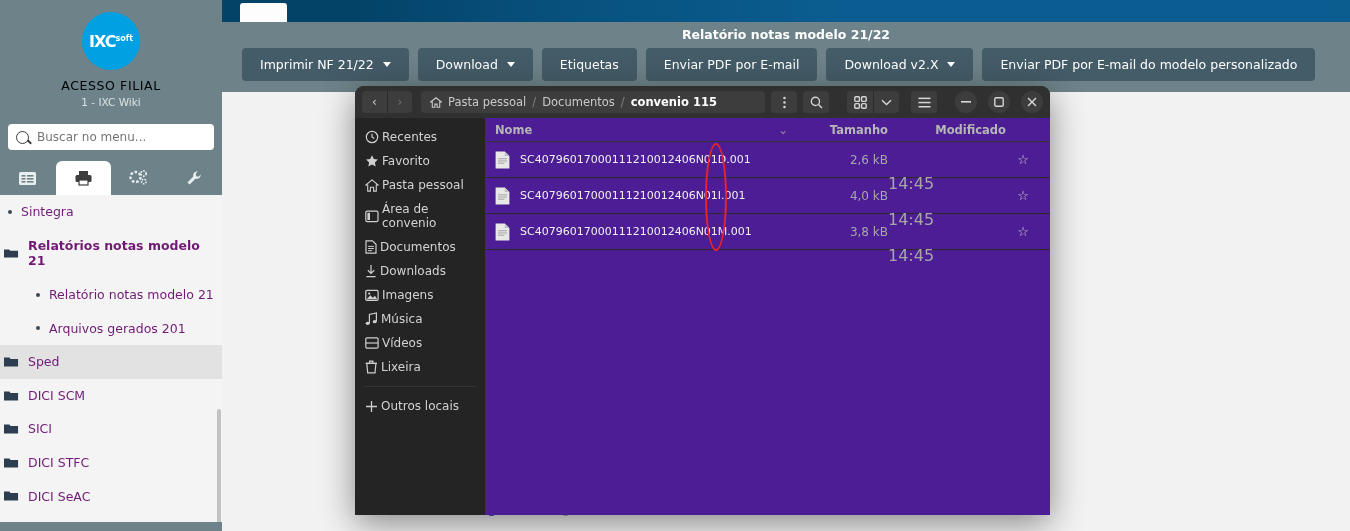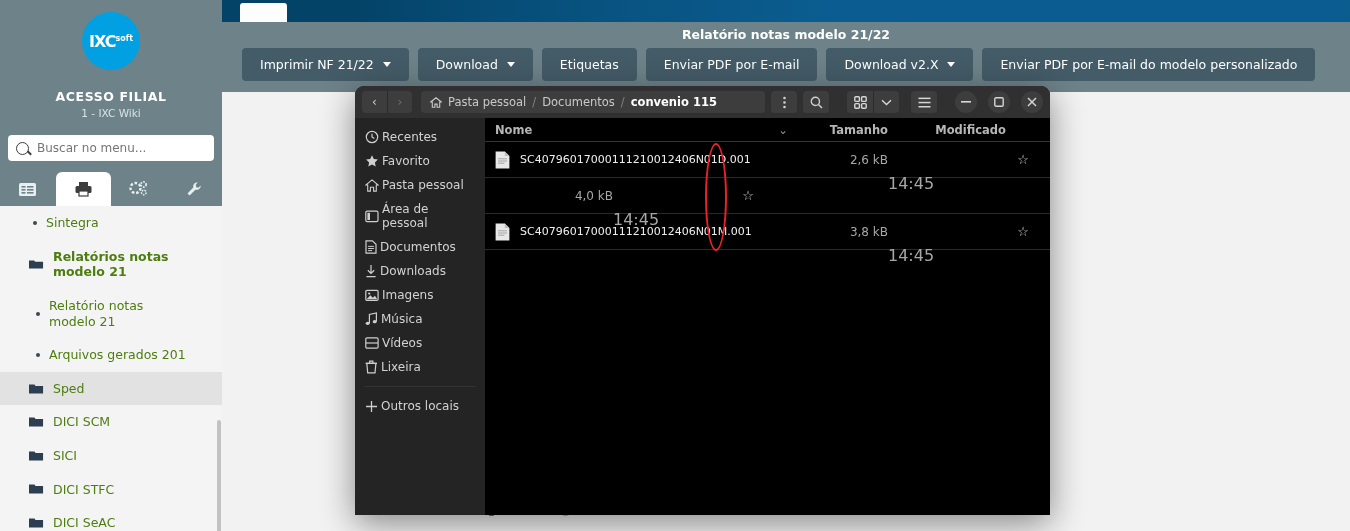--- a/index.html
+++ b/index.html
@@ -15,21 +15,21 @@
     position:absolute; left:0; top:0; width:222px; height:531px;
     background:#6d8389; overflow:hidden;
   }
   .brand-wrap{ padding:12px 7px 6px; text-align:center; }
   .logo-circle{
     width:58px;height:58px;border-radius:50%;background:#00a0e3;
     margin:0 auto; display:flex;align-items:center;justify-content:center;
   }
   .logo-text{ color:#fff; font-weight:bold; font-size:16px; letter-spacing:-1px; }
   .logo-text sup{ font-size:8px; font-weight:bold; letter-spacing:0; }
-  .brand-title{ color:#ffffff; font-size:12.5px; letter-spacing:.6px; margin-top:19px;font-weight:bold; }
+  .brand-title{ color:#000000; font-size:12.5px; letter-spacing:.6px; margin-top:8px; }
   .brand-sub{ color:#dbe3e5; font-size:10.5px; margin-top:3px; }
 
   .search-box{
     margin:10px 8px 0; height:26px; background:#fff; border-radius:4px;
     display:flex; align-items:center; padding:0 8px;
   }
   .search-box .mag{ width:13px;height:13px;border:1.8px solid #3c3c3c;border-radius:50%; position:relative; flex:none; }
   .search-box .mag:after{ content:""; position:absolute; width:5px;height:1.8px;background:#3c3c3c;
       transform:rotate(45deg); right:-4px; bottom:0px; }
   .search-input{
@@ -37,22 +37,22 @@
     font-family:"DejaVu Sans","Liberation Sans",sans-serif; background:transparent;
   }
 
   .tabs{ display:flex; margin-top:11px; height:34px; }
   .tab{ flex:1; display:flex; align-items:center; justify-content:center; color:#e9eef0; }
   .tab.active{ background:#ffffff; border-radius:6px 6px 0 0; color:#3d3d3d; }
   .tab svg{ display:block; }
 
   .menu-panel{ background:#f4f4f4; height:calc(531px - 204px); position:relative; overflow:hidden; }
   .menu-item{
-    display:flex; align-items:center; gap:9px; padding:9px 29px;
-    font-size:12.5px; color:#4d7c0f; line-height:1.25;
+    display:flex; align-items:center; gap:9px; padding:9px 4px;
+    font-size:12.5px; color:#701a75; line-height:1.25;
   }
   .menu-item.bullet:before{
     content:""; width:4px;height:4px;border-radius:50%;background:#3a4a55; flex:none; margin-left:4px;
   }
   .menu-item.sub{ padding-left:32px; }
   .menu-item.bold{ font-weight:bold; }
   .menu-item.hl{ background:#e2e2e2; }
   .fold{ width:15px;height:12px;flex:none; }
   .scrollbar{
     position:absolute; right:1px; top:214px; width:4px; height:180px;
@@ -130,21 +130,21 @@
 
   .fm-body{ display:flex; height:calc(429px - 32px); }
   .fm-side{ width:130px; background:#242424; padding-top:7px; flex:none; }
   .side-item{
     display:flex; align-items:center; gap:3px; padding:5px 10px; color:#d2d2d2;
     font-size:12px; cursor:pointer;
   }
   .side-item svg{ flex:none; }
   .side-sep{ height:1px; background:#343434; margin:7px 9px; }
 
-  .fm-list{ flex:1; background:#000000; }
+  .fm-list{ flex:1; background:#4c1d95; }
   .list-head{
     display:flex; align-items:center; height:24px; color:#b6b6b6; font-size:11.5px;
     font-weight:bold; border-bottom:1px solid #333; padding:0 10px;
   }
   .c-name{ flex:1; }
   .c-chev{ width:26px; text-align:center; color:#9a9a9a; font-weight:normal; }
   .c-size{ width:92px; text-align:right; }
   .c-mod{ width:118px; text-align:right; }
   .c-star{ width:34px; }
   .frow{
@@ -402,21 +402,21 @@
         <svg width="14" height="13" viewBox="0 0 14 13">
           <path d="M7 .9 13.2 6h-1.9v6.1H8.6V8.3H5.4v3.8H2.7V6H.8z" fill="none" stroke="#cfcfcf" stroke-width="1.1"></path>
         </svg>
         <span>Pasta pessoal</span>
       </div>
       <div class="side-item">
         <svg width="14" height="13" viewBox="0 0 14 13">
           <rect x="0.8" y="1.2" width="12.2" height="10.4" rx="1.4" fill="none" stroke="#cfcfcf" stroke-width="1.2"></rect>
           <rect x="2.4" y="2.8" width="2.6" height="7.2" fill="#cfcfcf"></rect>
         </svg>
-        <span>Área de pessoal</span>
+        <span>Área de convenio</span>
       </div>
       <div class="side-item">
         <svg width="12" height="14" viewBox="0 0 12 14">
           <path d="M1 .8h6.4L11 4.3v8.9H1z" fill="none" stroke="#cfcfcf" stroke-width="1.2"></path>
           <path d="M3.1 6.4h5.8M3.1 8.5h5.8M3.1 10.6h4" stroke="#cfcfcf" stroke-width="1"></path>
         </svg>
         <span>Documentos</span>
       </div>
       <div class="side-item">
         <svg width="12" height="14" viewBox="0 0 12 14">
@@ -480,20 +480,28 @@
             <path d="M3 7.8h9M3 10h9M3 12.2h6.4" stroke="#9c9c9c" stroke-width="0.9"></path>
           </svg>
           <span>SC40796017000111210012406N01D.001</span>
         </span>
         <span class="fsize">2,6 kB</span>
         <span class="fmod">14:45</span>
         <span class="fstar">☆</span>
       </div>
 
       <div class="frow">
+        <span class="fname">
+          <svg width="15" height="18" viewBox="0 0 15 18">
+            <path d="M0.6 0.6h9.2L14.4 5v12.4H0.6z" fill="#e8e8e8"></path>
+            <path d="M9.8 0.6V5h4.6" fill="#bdbdbd"></path>
+            <path d="M3 7.8h9M3 10h9M3 12.2h6.4" stroke="#9c9c9c" stroke-width="0.9"></path>
+          </svg>
+          <span>SC40796017000111210012406N01I.001</span>
+        </span>
         <span class="fsize">4,0 kB</span>
         <span class="fmod">14:45</span>
         <span class="fstar">☆</span>
       </div>
 
       <div class="frow">
         <span class="fname">
           <svg width="15" height="18" viewBox="0 0 15 18">
             <path d="M0.6 0.6h9.2L14.4 5v12.4H0.6z" fill="#e8e8e8"></path>
             <path d="M9.8 0.6V5h4.6" fill="#bdbdbd"></path>

